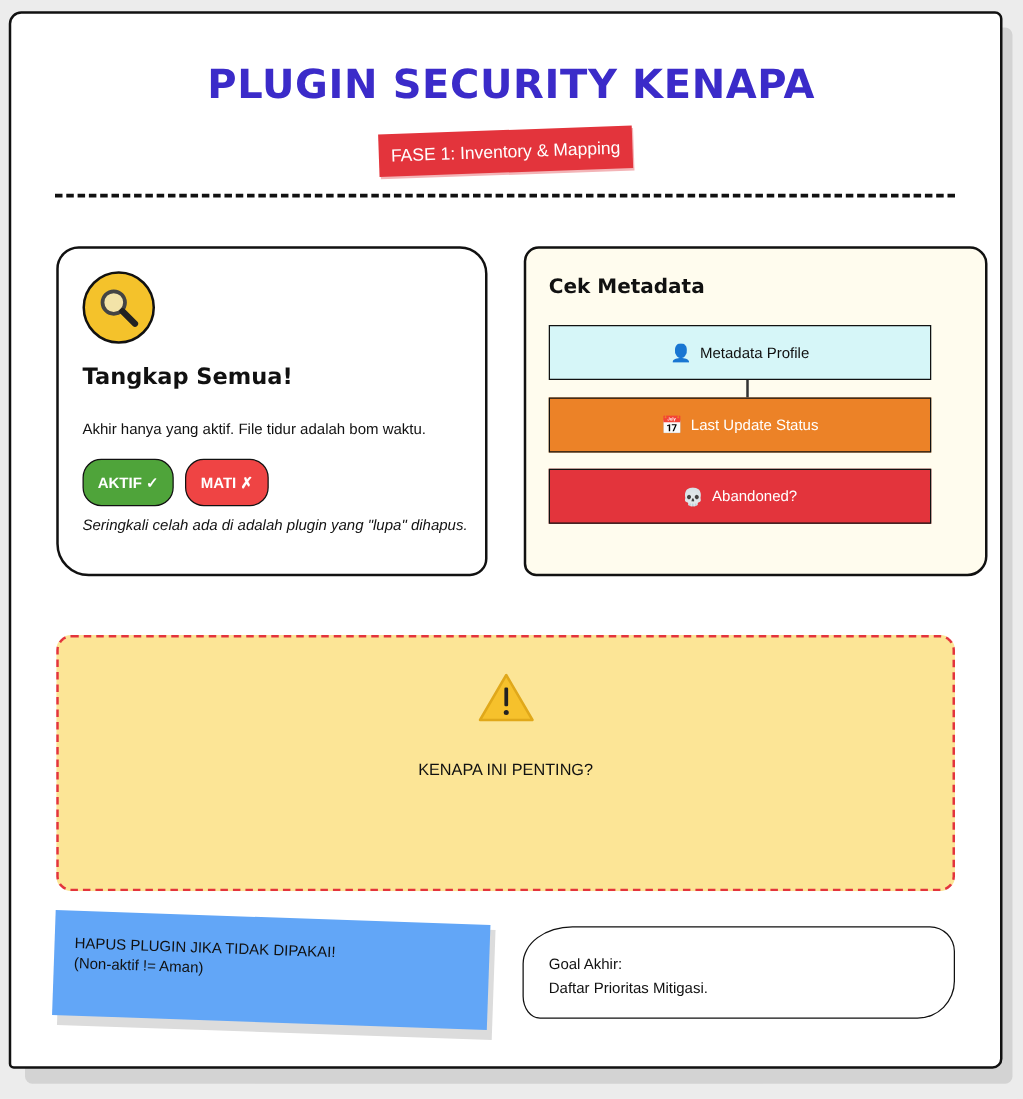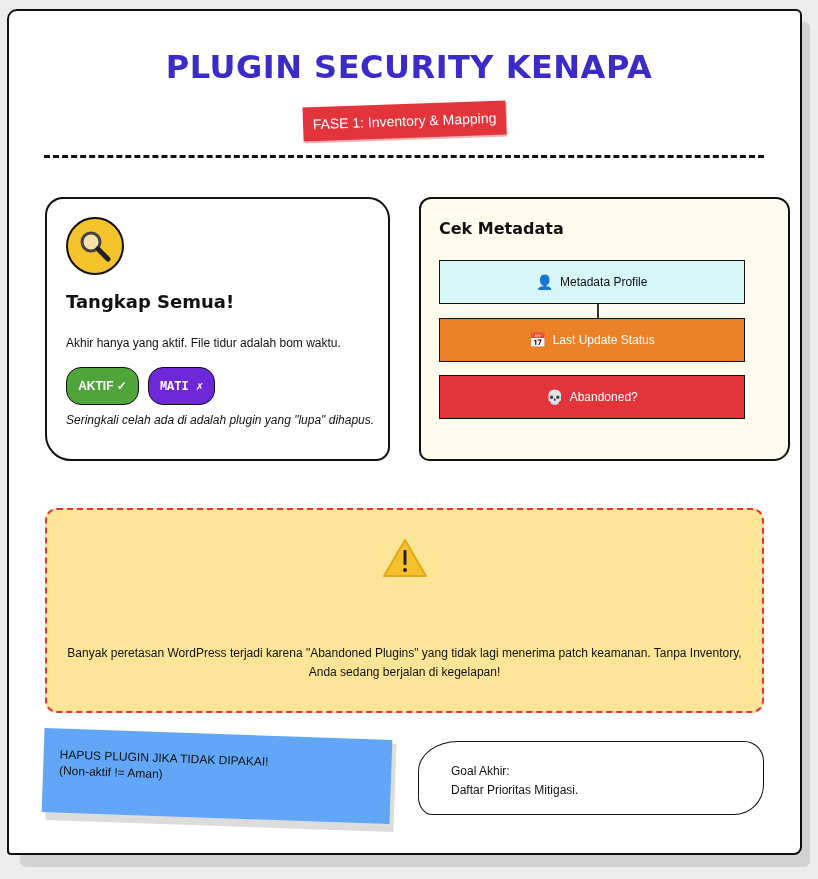--- a/index.html
+++ b/index.html
@@ -13,42 +13,42 @@
   .phase-badge { position: absolute; left: 303px; top: 104px; width: 203px; height: 34px; background: #e3343c; color: #fff; font-size: 14px; display: flex; align-items: center; justify-content: center; transform: rotate(-2deg); box-shadow: 1px 2px 0 #f3b4b7; }
 
   .divider { position: absolute; left: 44px; top: 155px; width: 720px; border-top: 3px dashed #111; }
 
   .panel-left { position: absolute; left: 45px; top: 197px; width: 345px; height: 264px; border: 2px solid #111; border-radius: 18px 22px 14px 26px; background: #fff; }
   .magnifier { position: absolute; left: 19px; top: 18px; width: 58px; height: 58px; border-radius: 50%; background: #f4c22b; border: 2px solid #111; display: flex; align-items: center; justify-content: center; }
   .h-left { position: absolute; left: 19px; top: 92px; font-family: "DejaVu Sans", sans-serif; font-weight: bold; font-size: 18px; }
   .p-left { position: absolute; left: 19px; top: 137px; font-size: 12px; }
   .pill { position: absolute; top: 168px; height: 38px; border-radius: 15px; border: 1.5px solid #111; color: #fff; font-weight: bold; font-size: 12px; display: flex; align-items: center; justify-content: center; }
   .pill-green { left: 19px; width: 73px; background: #4fa43a; }
-  .pill-red { left: 101px; width: 67px; background: #6d28d9; font-family: Liberation Mono, monospace; }
+  .pill-red { left: 101px; width: 67px; background: #ef4444; }
   .note-left { position: absolute; left: 19px; top: 214px; font-size: 12px; font-style: italic; }
 
   .panel-right { position: absolute; left: 419px; top: 197px; width: 371px; height: 264px; border: 2px solid #111; border-radius: 12px 14px 16px 10px; background: #fffcee; }
   .h-right { position: absolute; left: 18px; top: 20px; font-family: "DejaVu Sans", sans-serif; font-weight: bold; font-size: 16px; }
   .meta-box { position: absolute; left: 18px; width: 306px; height: 44px; border: 1.5px solid #111; display: flex; align-items: center; justify-content: center; font-size: 12px; gap: 6px; }
   .meta-1 { top: 61px; background: #d6f6f8; color: #111; }
   .meta-2 { top: 119px; background: #ec8227; color: #fff; }
   .meta-3 { top: 176px; background: #e3343c; color: #fff; }
   .connector { position: absolute; left: 176px; width: 1.5px; background: #333; }
   .conn-1 { top: 105px; height: 14px; }
   .emoji { font-family: "DejaVu Sans", sans-serif; font-size: 14px; }
 
   .warning { position: absolute; left: 45px; top: 508px; width: 719px; height: 205px; background: #fce596; border: 2px dashed #e3343c; border-radius: 12px; text-align: center; }
   .warn-icon { position: absolute; left: 50%; top: 28px; transform: translateX(-50%); }
   .warn-title { position: absolute; left: 0; width: 100%; top: 98px; font-size: 13px; }
   .warn-body { position: absolute; left: 14px; right: 14px; top: 134px; font-size: 12px; line-height: 19px; }
 
   .sticky-shadow { position: absolute; left: 47px; top: 738px; width: 348px; height: 88px; background: #dcdcdc; transform: rotate(2deg); }
   .sticky { position: absolute; left: 43px; top: 734px; width: 348px; height: 84px; background: #62a6f7; transform: rotate(2deg); padding: 18px 0 0 16px; font-size: 12px; line-height: 16px; color: #111; }
 
-  .goal { position: absolute; left: 418px; top: 741px; width: 346px; height: 74px; border: 1.5px solid #111; border-radius: 40px 20px 30px 14px / 30px 20px 30px 18px; background: #fff; padding: 20px 0 0 32px; font-size: 12px; line-height: 19px; }
+  .goal { position: absolute; left: 418px; top: 741px; width: 346px; height: 74px; border: 1.5px solid #111; border-radius: 40px 20px 30px 14px / 30px 20px 30px 18px; background: #fff; padding: 20px 0 0 20px; font-size: 12px; line-height: 19px; }
 </style>
 </head>
 <body>
 
 <div class="card-shadow"></div>
 <div class="card">
 </div>
 
 <div class="title">PLUGIN SECURITY KENAPA</div>
 <div class="phase-badge">FASE 1: Inventory &amp; Mapping</div>
@@ -86,21 +86,21 @@
 </div>
 
 <div class="warning">
   <div class="warn-icon">
     <svg width="46" height="40" viewBox="0 0 46 40">
       <path d="M23 2 L44 38 L2 38 Z" fill="#f6c12c" stroke="#e0a81a" stroke-width="2" stroke-linejoin="round"></path>
       <rect x="21.5" y="12" width="3" height="15" rx="1" fill="#222"></rect>
       <circle cx="23" cy="32" r="2" fill="#222"></circle>
     </svg>
   </div>
-  <div class="warn-body">Banyak peretasan WordPress terjadi karena "Abandoned Plugins" yang tidak lagi menerima patch keamanan. Tanpa Inventory, Anda sedang berjalan di kegelapan!</div>
+  <div class="warn-title">KENAPA INI PENTING?</div>
 </div>
 
 <div class="sticky-shadow"></div>
 <div class="sticky">
   <div>HAPUS PLUGIN JIKA TIDAK DIPAKAI!</div>
   <div>(Non-aktif != Aman)</div>
 </div>
 
 <div class="goal">
   <div>Goal Akhir:</div>

